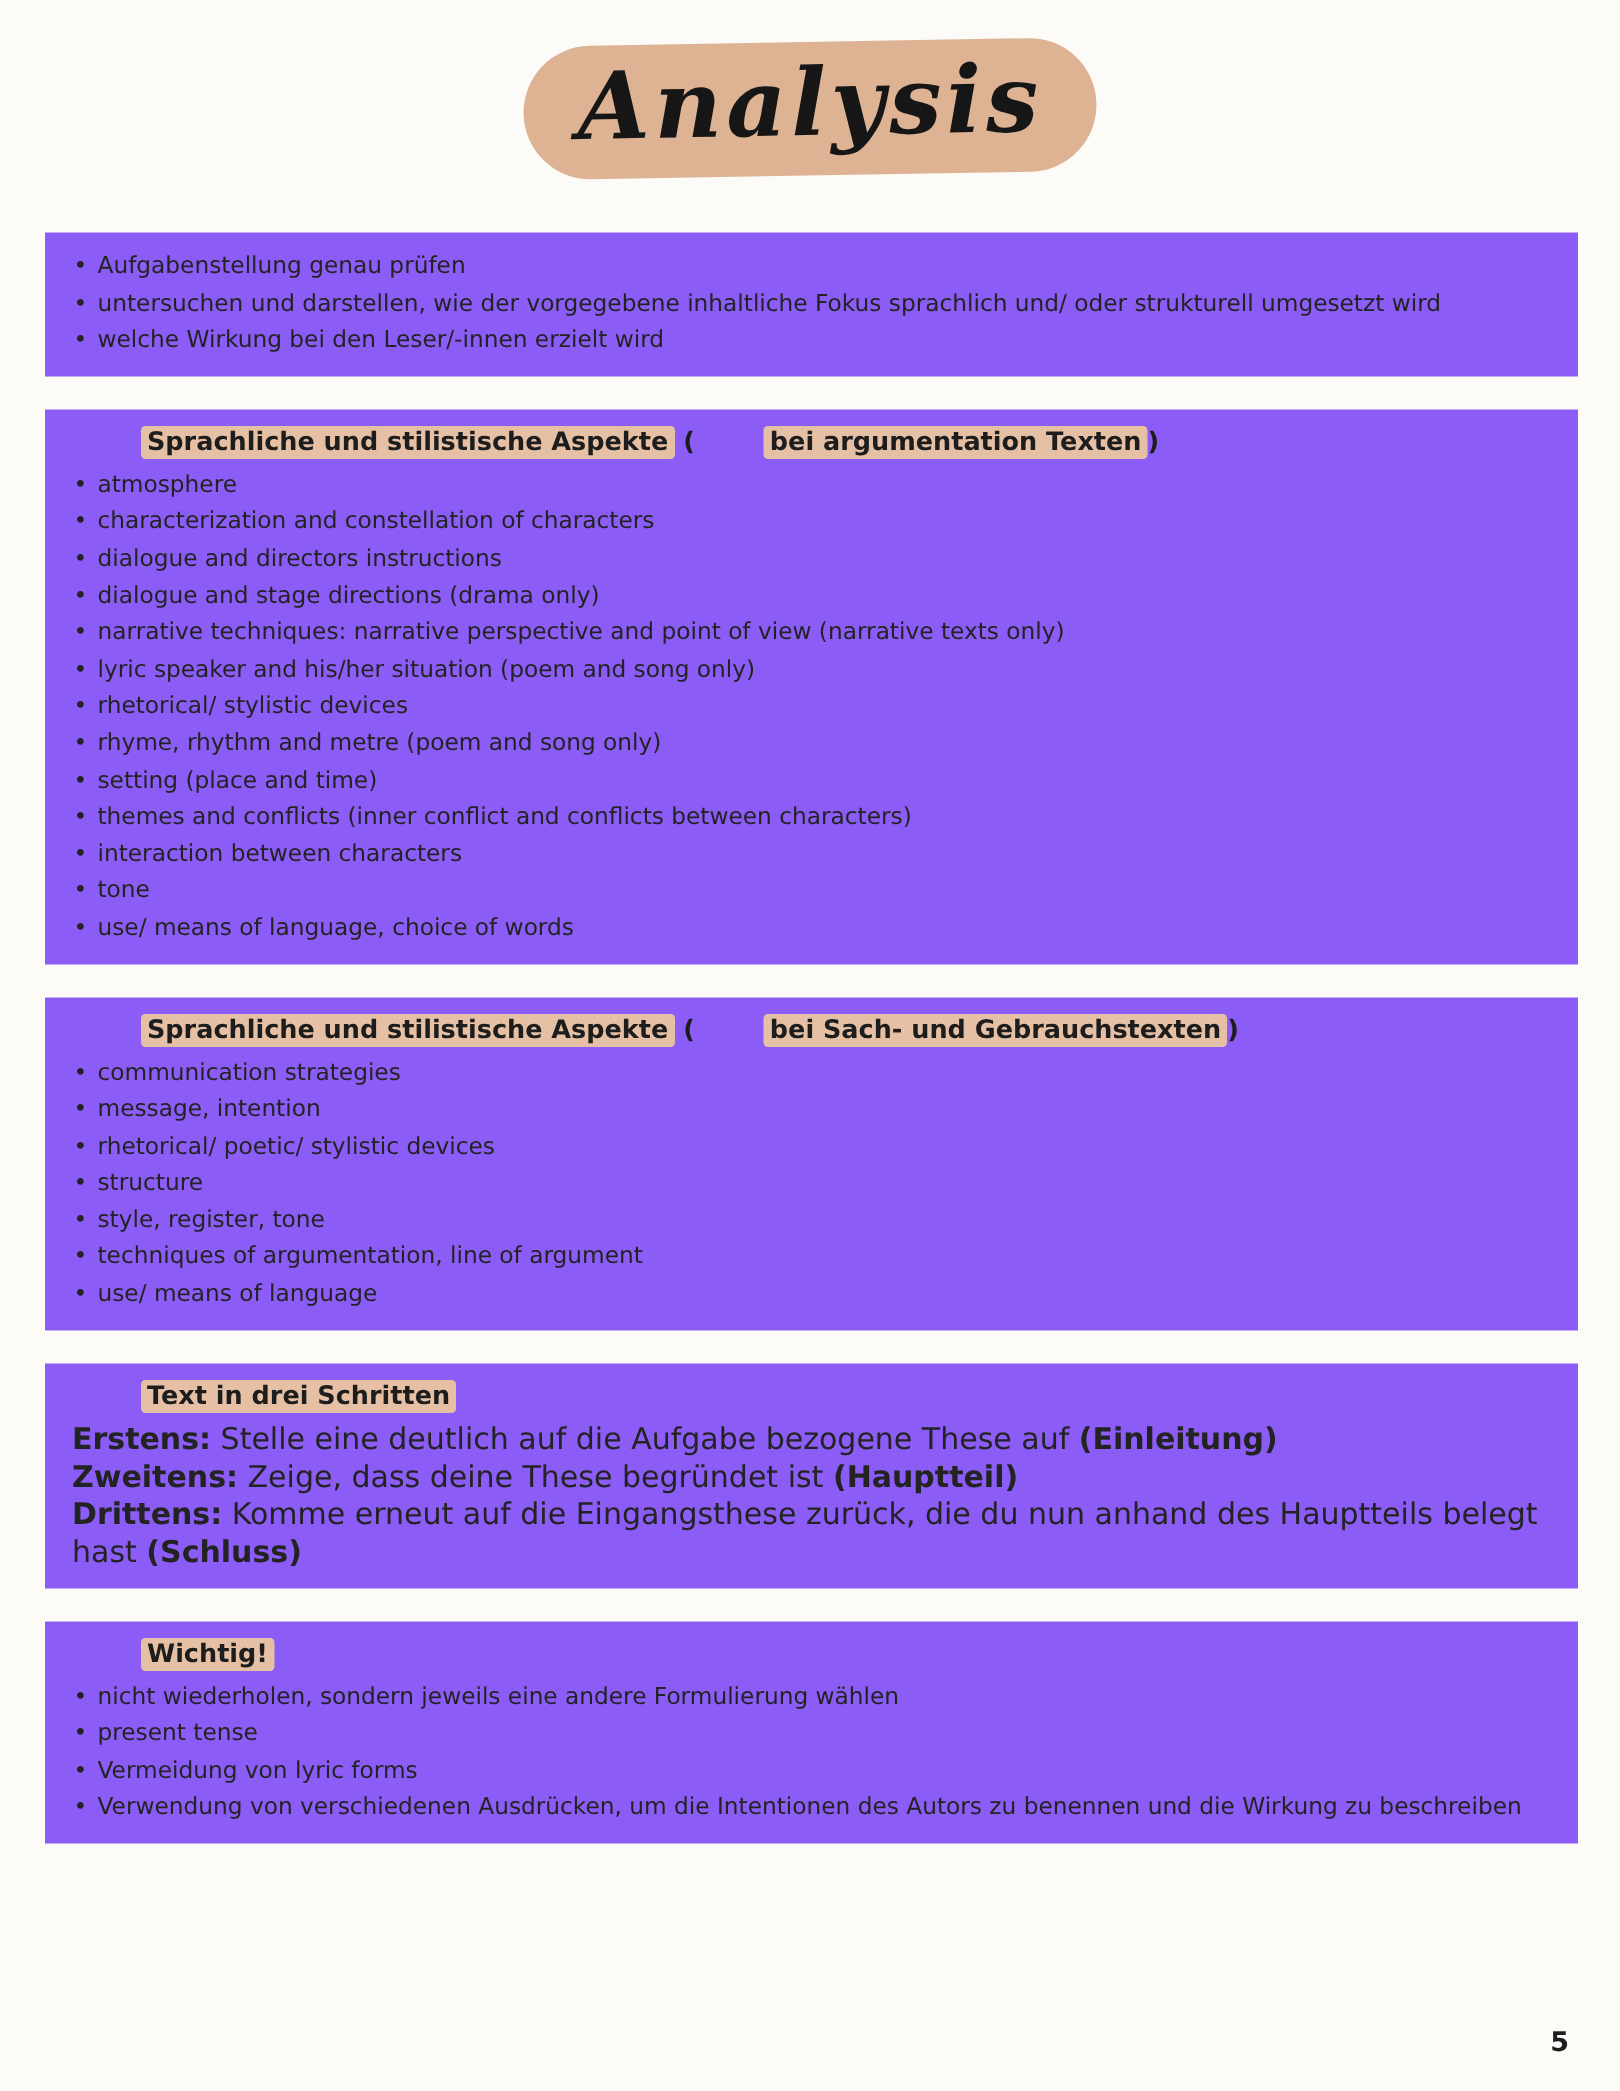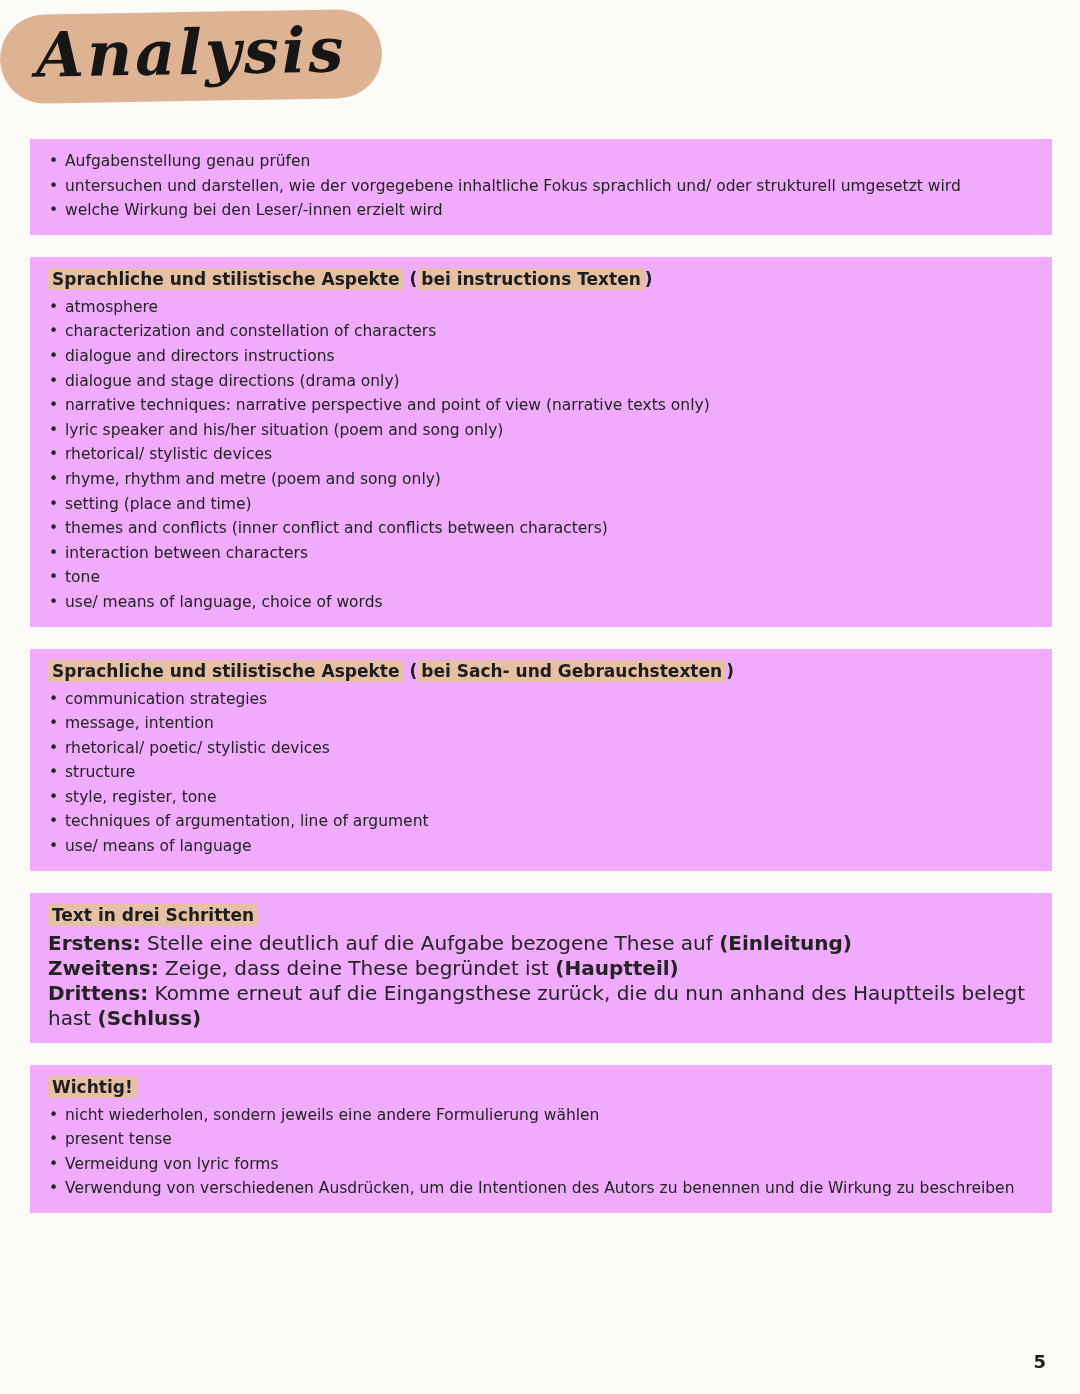--- a/index.html
+++ b/index.html
@@ -6,49 +6,49 @@
   .page {
     width: 1080px;
     height: 1394px;
     background: #fcfbf7;
     position: relative;
     overflow: hidden;
     font-family: "DejaVu Sans", sans-serif;
     color: #232323;
     box-sizing: border-box;
   }
-  .title-wrap { padding-top: 12px; text-align: left; }
+  .title-wrap { padding-top: 28px; text-align: center; }
   .title-hl {
     display: inline-block;
     background: #ddb394;
     border-radius: 48px;
     padding: 4px 36px 12px 36px;
     transform: rotate(-1deg);
   }
   .title-text {
     font-family: "DejaVu Serif", cursive;
     font-style: italic;
     font-weight: 700;
     font-size: 62px;
     letter-spacing: 3px;
     color: #161616;
   }
   .block {
-    background: #f0abfc;
+    background: #8b5cf6;
     margin: 0 28px 22px 30px;
     padding: 10px 18px 12px 18px;
   }
   .block.first { margin-top: 38px; }
   h2 {
     margin: 2px 0 6px 0;
     font-size: 17px;
     font-weight: 700;
     color: #1d1d1d;
   }
-  .hl { background: #e6c0a4; padding: 1px 4px; border-radius: 3px; }
+  .hl { background: #e6c0a4; padding: 1px 4px; border-radius: 3px; margin-left: 46px; }
   ul { list-style: none; margin: 0; padding: 0; }
   li {
     position: relative;
     padding-left: 17px;
     font-size: 15.5px;
     line-height: 24.6px;
   }
   li::before { content: "\2022"; position: absolute; left: 1px; }
   li.indent { padding-left: 24px; }
   li.indent::before { left: 8px; }
@@ -76,21 +76,21 @@
 
   <div class="block first">
     <ul>
       <li>Aufgabenstellung genau prüfen</li>
       <li>untersuchen und darstellen, wie der vorgegebene inhaltliche Fokus sprachlich und/ oder strukturell umgesetzt wird</li>
       <li>welche Wirkung bei den Leser/-innen erzielt wird</li>
     </ul>
   </div>
 
   <div class="block">
-    <h2><span class="hl">Sprachliche und stilistische Aspekte</span><span> (</span><span class="hl">bei instructions Texten</span><span>)</span></h2>
+    <h2><span class="hl">Sprachliche und stilistische Aspekte</span><span> (</span><span class="hl">bei argumentation Texten</span><span>)</span></h2>
     <ul>
       <li>atmosphere</li>
       <li>characterization and constellation of characters</li>
       <li>dialogue and directors instructions</li>
       <li>dialogue and stage directions (drama only)</li>
       <li>narrative techniques: narrative perspective and point of view (narrative texts only)</li>
       <li>lyric speaker and his/her situation (poem and song only)</li>
       <li>rhetorical/ stylistic devices</li>
       <li>rhyme, rhythm and metre (poem and song only)</li>
       <li>setting (place and time)</li>

